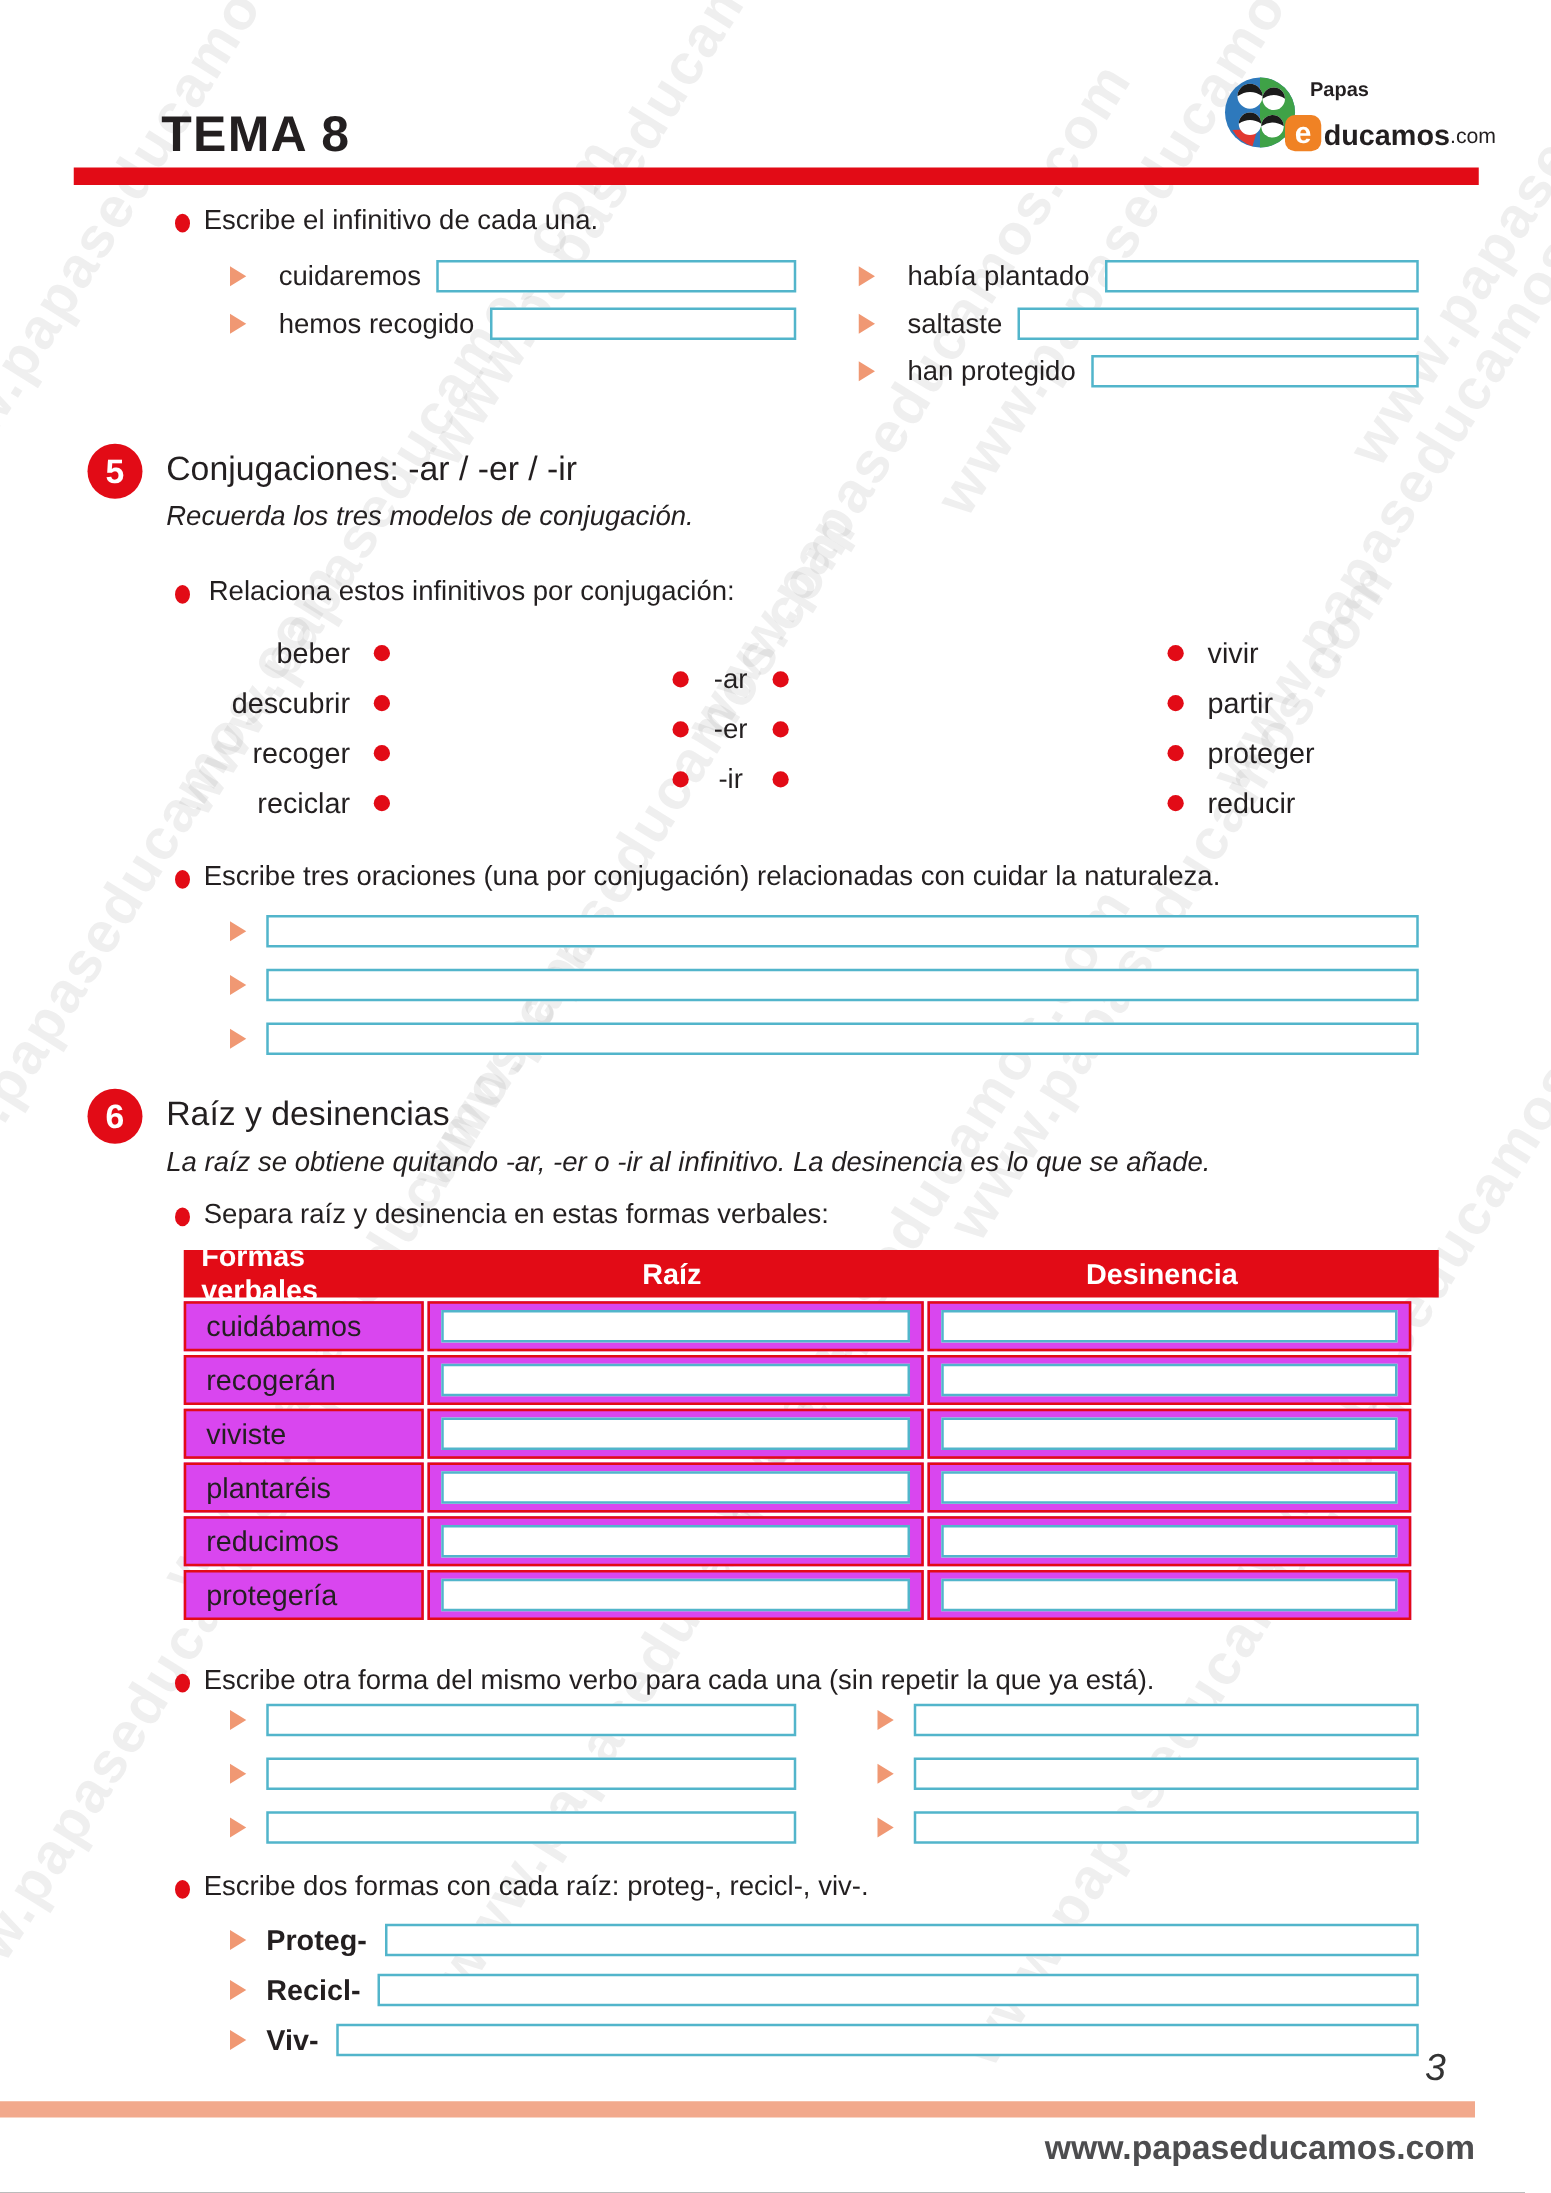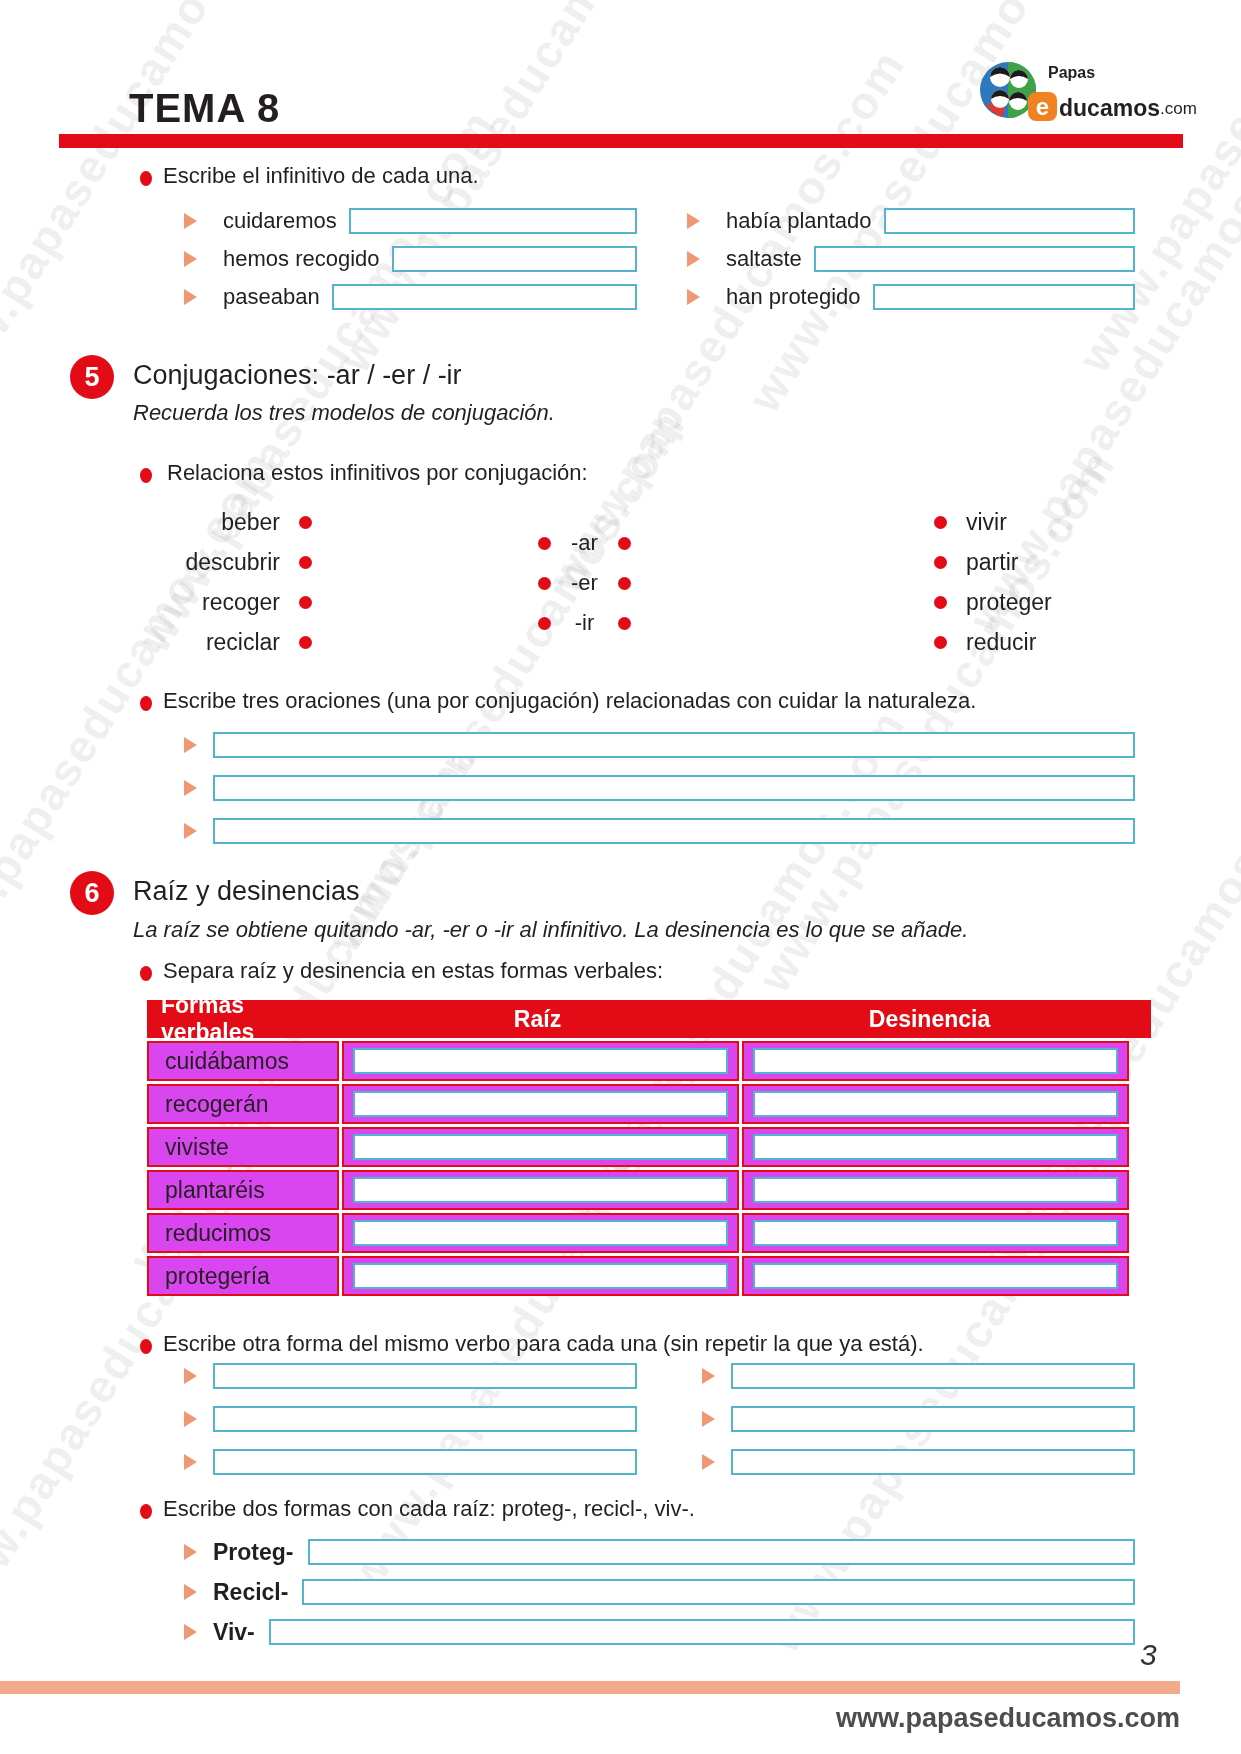--- a/index.html
+++ b/index.html
@@ -143,25 +143,20 @@
     <div class="row" style="left:172px;top:208px;width:453px;">
       <span class="arrow"></span>
       <span class="lbl">cuidaremos</span>
       <input class="blank" style="">
     </div>
     <div class="row" style="left:172px;top:246px;width:453px;">
       <span class="arrow"></span>
       <span class="lbl">hemos recogido</span>
       <input class="blank" style="">
     </div>
-    <div class="row" style="left:172px;top:284px;width:453px;">
-      <span class="arrow"></span>
-      <span class="lbl">paseaban</span>
-      <input class="blank" style="">
-    </div>
     <div class="row" style="left:675px;top:208px;width:448px;">
       <span class="arrow"></span>
       <span class="lbl">había plantado</span>
       <input class="blank" style="">
     </div>
     <div class="row" style="left:675px;top:246px;width:448px;">
       <span class="arrow"></span>
       <span class="lbl">saltaste</span>
       <input class="blank" style="">
     </div>

